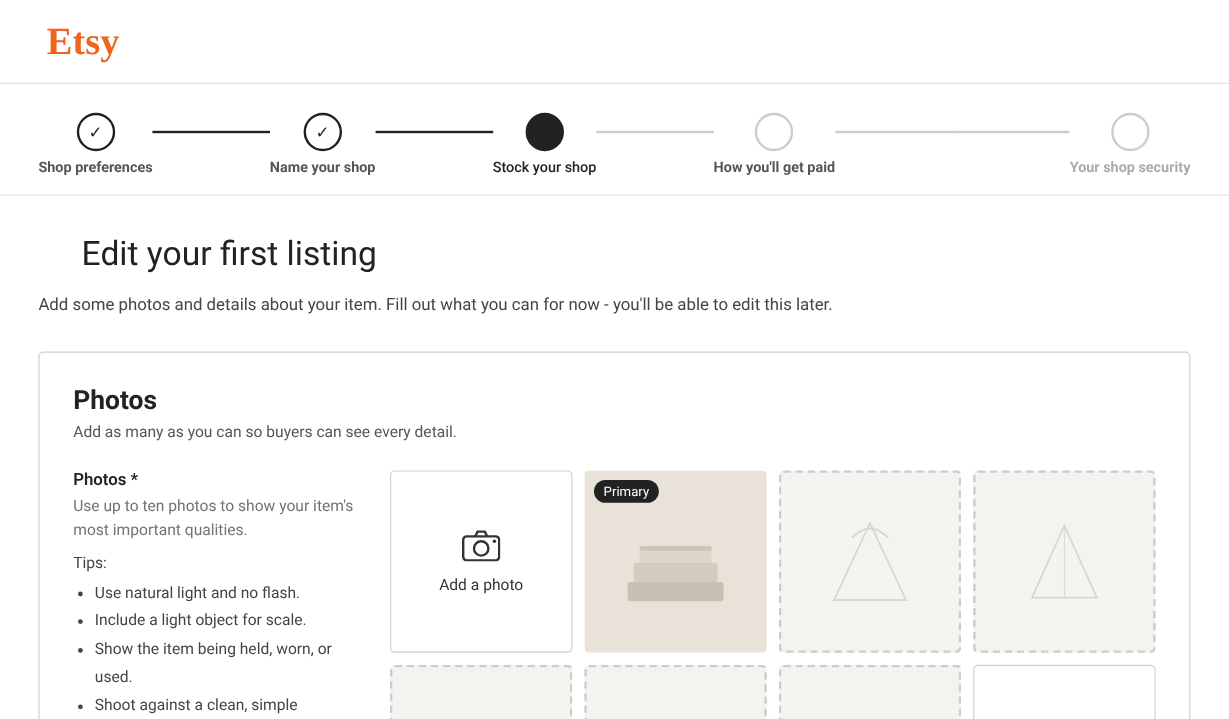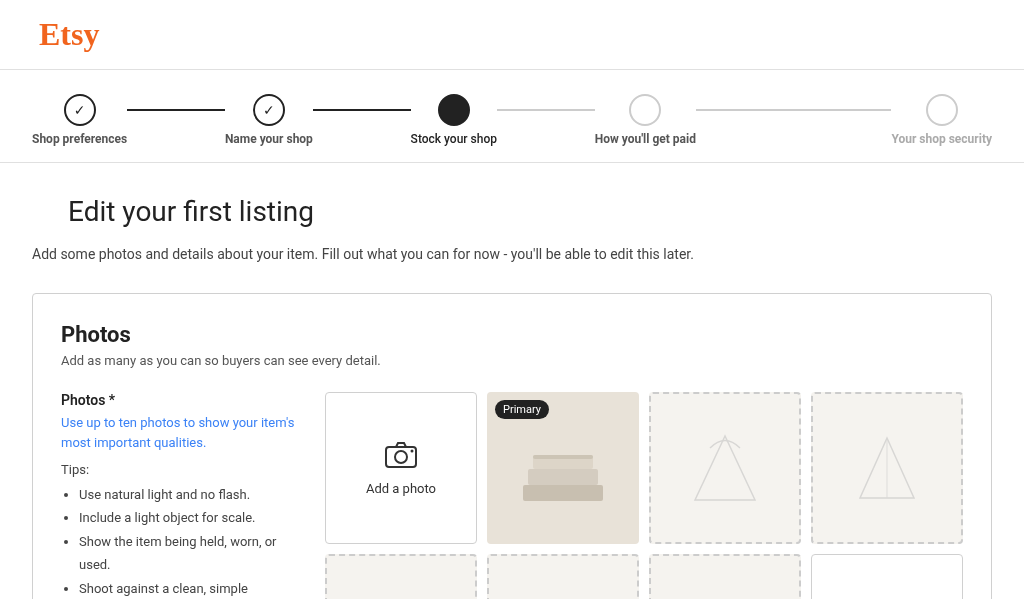--- a/index.html
+++ b/index.html
@@ -36,21 +36,21 @@
 
     
     .card { border: 1px solid #d0d0d0; border-radius: 4px; padding: 28px; margin-bottom: 0; }
     .card-title { font-size: 22px; font-weight: 700; margin-bottom: 6px; }
     .card-subtitle { font-size: 13px; color: #555; margin-bottom: 24px; }
 
     
     .photos-section { display: flex; gap: 24px; }
     .photos-left { width: 240px; flex-shrink: 0; }
     .photos-label { font-size: 14px; font-weight: 600; margin-bottom: 5px; }
-    .photos-desc { font-size: 13px; color: #3b82f6; margin-bottom: 10px; line-height: 1.5; }
+    .photos-desc { font-size: 13px; color: #737373; margin-bottom: 10px; line-height: 1.5; }
     .photos-tips-label { font-size: 13px; color: #444; margin-bottom: 6px; }
     .photos-tips { list-style: disc; padding-left: 18px; font-size: 13px; color: #444; line-height: 1.8; }
 
     .photos-grid { flex: 1; display: grid; grid-template-columns: repeat(4, 1fr); gap: 10px; }
     .photo-slot {
       width: 100%; aspect-ratio: 1; border: 2px dashed #ccc; border-radius: 4px;
       display: flex; align-items: center; justify-content: center;
       position: relative; background: #fafafa; overflow: hidden;
     }
     .photo-slot.primary { border: none; background: #f0ede6; }

